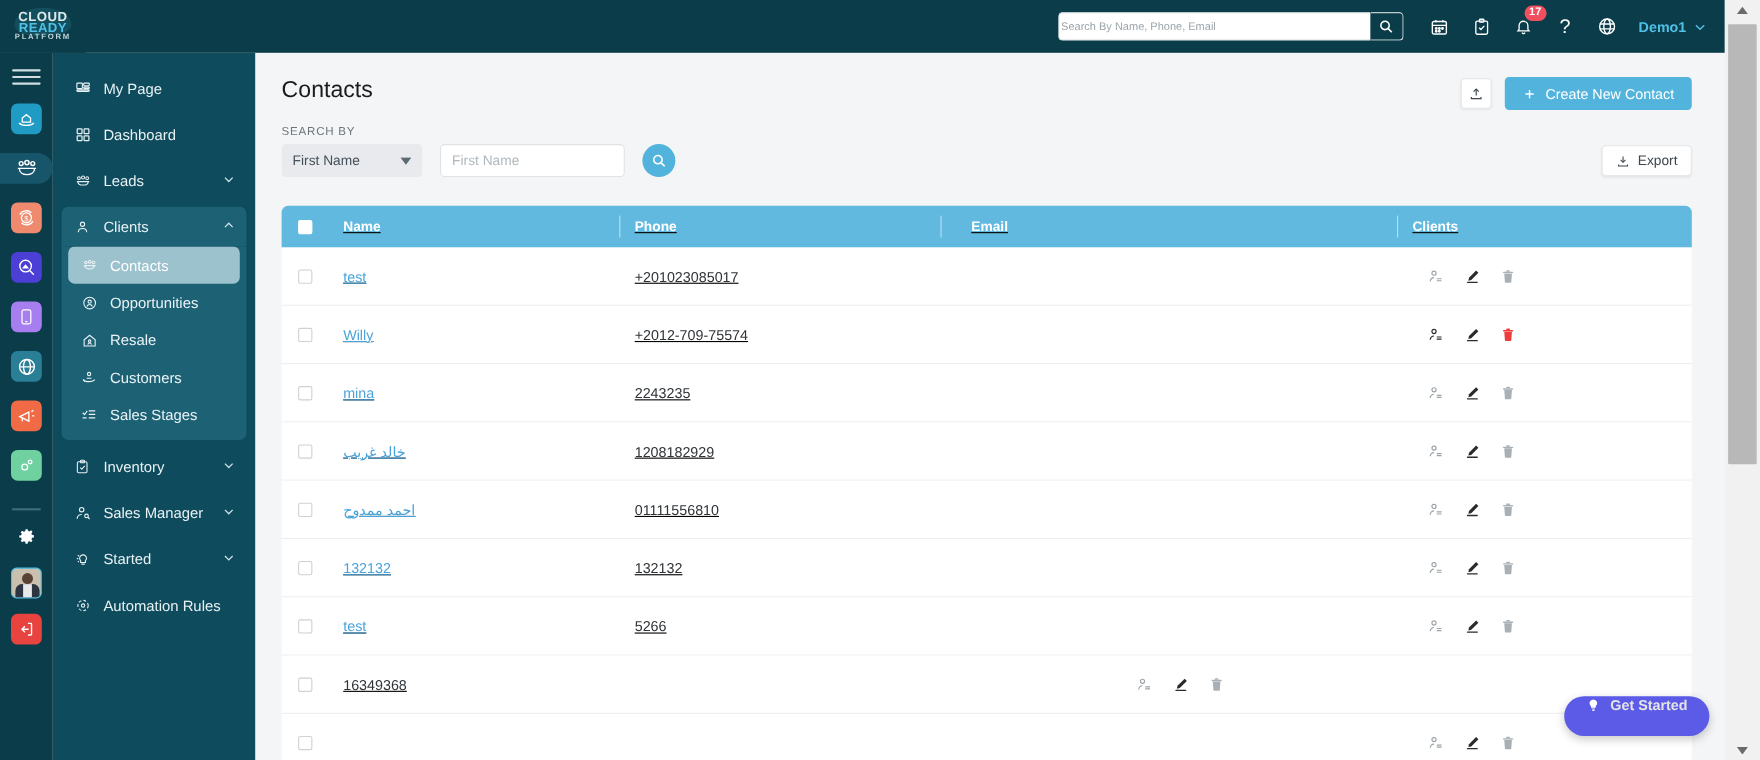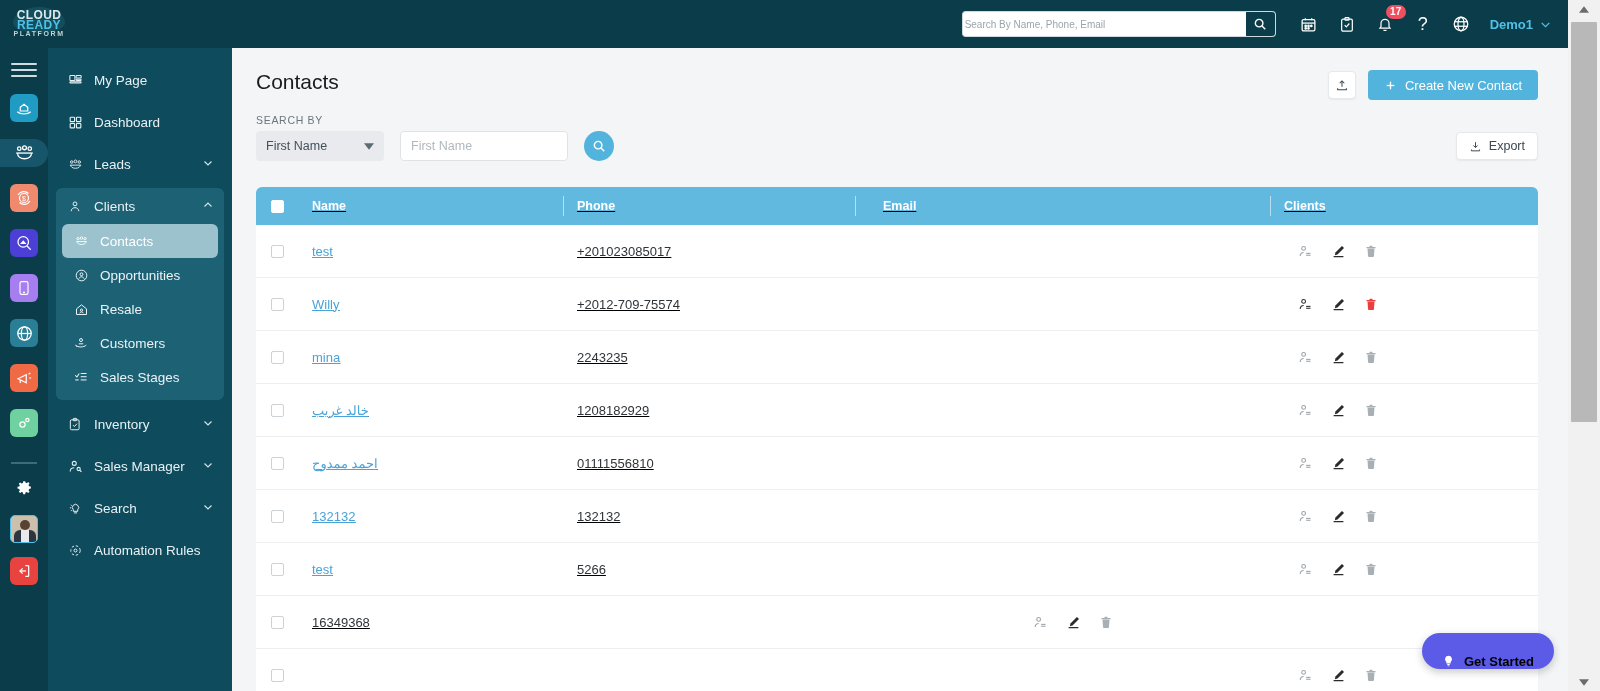--- a/index.html
+++ b/index.html
@@ -209,22 +209,22 @@
     border-bottom: 1px solid #eceef0; font-size: 13px; color: #2f3438;
   }
   .trow .td { display: flex; align-items: center; height: 53px; padding-left: 14px; }
   .name-link { color: #4aa3d8; text-decoration: underline; cursor: pointer; font-size: 13px; }
   .acts { display: flex; align-items: center; gap: 18px; padding-left: 14px; }
   .act { cursor: pointer; display: flex; align-items: center; }
 
   
   .get-started {
     position: absolute; right: 46px; bottom: 22px; height: 36px;
-    background: #5b5be8; color: #000000; border-radius: 18px; padding: 0 20px;
-    display: flex; align-items: flex-end; gap: 9px; font-size: 13px; font-weight: 700;
+    background: #5b5be8; color: #e5e5e5; border-radius: 18px; padding: 0 20px;
+    display: flex; align-items: flex-start; gap: 9px; font-size: 13px; font-weight: 700;
     cursor: pointer; box-shadow: 0 3px 9px rgba(0,0,0,.22); z-index: 60;
   }
 
   
   .scrollbar {
     position: absolute; right: 0; top: 0; width: 32px; height: 691px;
     background: #f1f1f1; z-index: 70;
   }
   .sb-arrow {
     position: absolute; left: 0; width: 32px; height: 18px;
@@ -567,21 +567,21 @@
     <div class="nav-item">
       <span class="nav-ic">
         <svg width="15" height="15" viewBox="0 0 24 24" fill="none" stroke="#e8f1f4" stroke-width="1.6">
           <path d="M8.5 14a5 5 0 1 1 7 0v2.5h-7z"></path>
             <line x1="9.5" y1="19" x2="14.5" y2="19"></line>
           <line x1="3" y1="11" x2="5" y2="11"></line>
             <line x1="4.5" y1="6" x2="6" y2="7.5"></line>
           <line x1="4.5" y1="16" x2="6" y2="14.5"></line>
         </svg>
       </span>
-      <span>Search</span>
+      <span>Started</span>
       <span class="chev">
         <svg width="12" height="12" viewBox="0 0 24 24" fill="none" stroke="#cfe2e8" stroke-width="2.4">
           <polyline points="5,9 12,16 19,9"></polyline>
           </svg>
       </span>
     </div>
 
     <div class="nav-item">
       <span class="nav-ic">
         <svg width="15" height="15" viewBox="0 0 24 24" fill="none" stroke="#e8f1f4" stroke-width="1.6">

